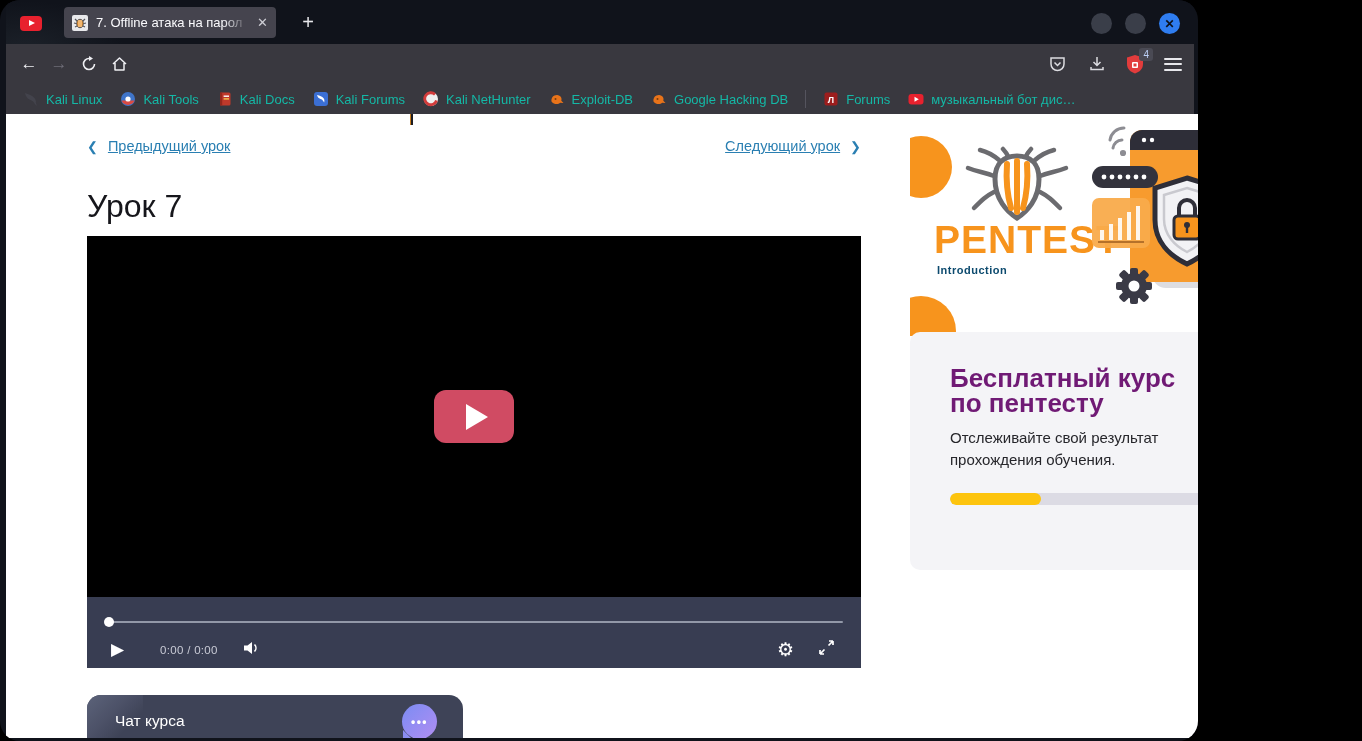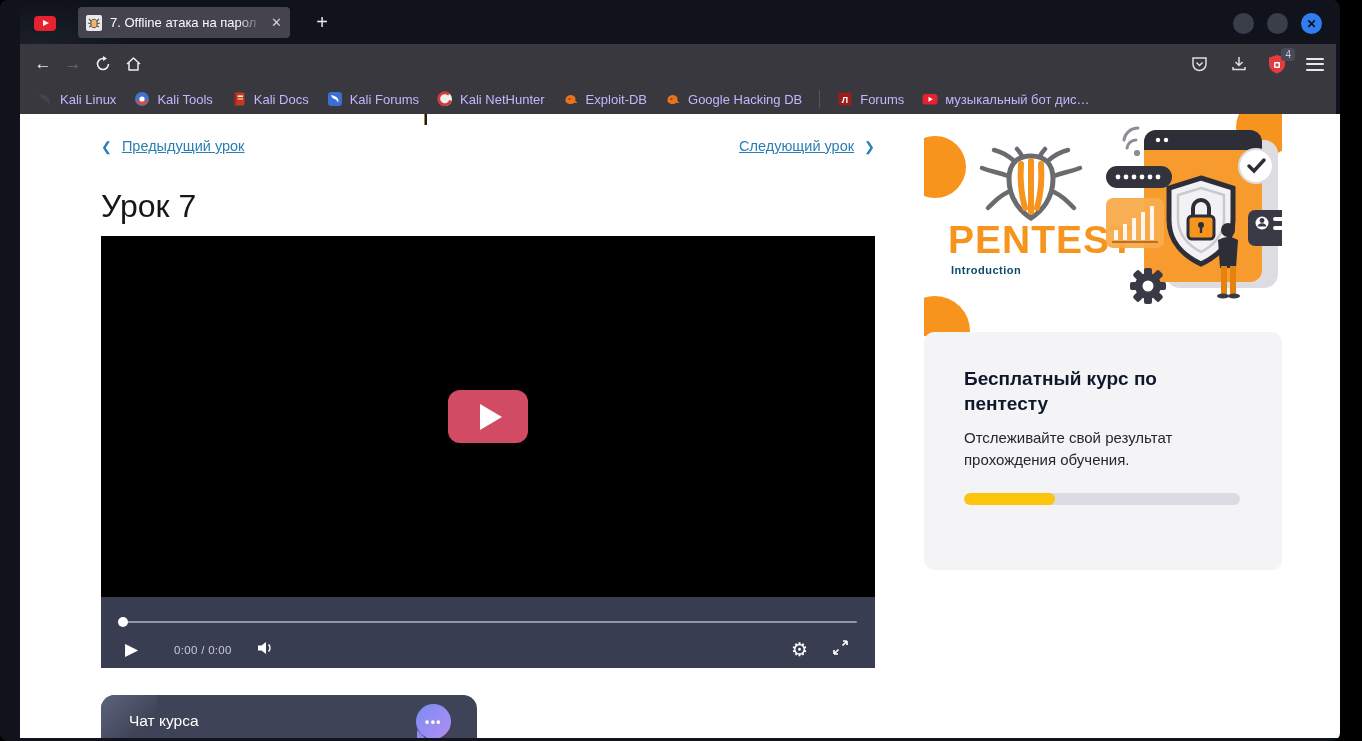--- a/index.html
+++ b/index.html
@@ -1,19 +1,19 @@
 <!DOCTYPE html>
 <html><head>
 <meta charset="utf-8">
 <style>
   * { margin:0; padding:0; box-sizing:border-box; }
   html,body { background:#000; }
   body { font-family:"Liberation Sans", sans-serif; width:1362px; height:741px; overflow:hidden; }
 
-  .window { position:relative; width:1340px; height:741px; background:#10131b; border-radius:8px; overflow:hidden; padding:0 4px 3px 20px; }
+  .window { position:relative; width:1198px; height:741px; background:#10131b; border-radius:20px; overflow:hidden; padding:0 4px 3px 6px; }
 
   
   .tabbar { position:relative; height:44px; background:#10131b; }
   .tabbar .swirl { position:absolute; left:0; top:0; width:180px; height:44px;
       background:radial-gradient(ellipse 140px 70px at 20px 50px, #1c2129 0%, transparent 70%); }
   .pinned-tab { position:absolute; left:12px; top:14px; width:26px; height:18px; display:flex; align-items:center; justify-content:center; }
   .yt-icon { width:22px; height:15px; background:#e8212e; border-radius:4px; position:relative; }
   .yt-icon::after { content:""; position:absolute; left:9px; top:4px; border-left:6px solid #fff; border-top:3.5px solid transparent; border-bottom:3.5px solid transparent; }
   .tab-active { position:absolute; left:58px; top:7px; width:212px; height:31px; background:#45444e; border-radius:4px; display:flex; align-items:center; padding:0 8px; overflow:hidden; }
   .tab-favicon { width:16px; height:16px; flex:0 0 16px; margin-right:8px; }
@@ -38,21 +38,21 @@
   .url-star { color:#d5d5dc; font-size:16px; margin-left:8px; }
   .nav-right { position:absolute; right:6px; top:0; height:40px; display:flex; align-items:center; gap:10px; }
   .ext-wrap { position:relative; width:26px; height:28px; display:flex; align-items:center; justify-content:center; }
   .ext-badge { position:absolute; top:-2px; right:-5px; background:#4a4a54; color:#bcd0f7; font-size:10px; line-height:13px; padding:0 4px; border-radius:3px; }
   .menu-icon { display:flex; flex-direction:column; gap:3.5px; width:18px; }
   .menu-icon span { display:block; height:2px; background:#e8e8ec; border-radius:1px; }
 
   
   .bookmarksbar { height:30px; background:#39383f; display:flex; align-items:center; padding-left:10px; gap:4px; }
   .bm-item { display:flex; align-items:center; gap:7px; padding:0 7px; height:24px; border-radius:4px; }
-  .bm-item .bm-label { color:#c4b5fd; font-size:13px; white-space:nowrap; }
+  .bm-item .bm-label { color:#14b8a6; font-size:13px; white-space:nowrap; }
   .bm-item svg { width:16px; height:16px; }
   .bm-sep { width:1px; height:18px; background:#55545e; margin:0 6px; }
 
   
   .viewport { position:relative; width:1354px; height:624px; background:#ffffff; overflow:hidden; }
   .page-fragment { position:absolute; left:404px; top:0; width:3px; height:11px; background:#1d1d22; border-left:1px solid #c77c1e; }
 
   .main-col { position:absolute; left:81px; top:0; width:774px; }
   .lesson-nav { position:absolute; top:24px; left:0; width:774px; display:flex; justify-content:space-between; align-items:center; }
   .lesson-link { display:flex; align-items:center; gap:10px; color:#2a7fb2; font-size:14.5px; }
@@ -93,21 +93,21 @@
   .deco-circle { position:absolute; border-radius:50%; background:#f7941d; }
   .deco-tl { width:62px; height:62px; left:-20px; top:22px; }
   .deco-tr { width:58px; height:58px; right:-12px; top:-16px; }
   .deco-bl { width:70px; height:70px; left:-24px; top:182px; }
   .brand-logo { position:absolute; left:52px; top:32px; }
   .brand-name { position:absolute; left:24px; top:104px; font-size:39px; font-weight:bold; color:#f7941d; letter-spacing:1px; }
   .brand-sub { position:absolute; left:27px; top:150px; font-size:11px; font-weight:bold; color:#0c4a6e; letter-spacing:.5px; }
   .illustration { position:absolute; left:182px; top:4px; }
 
   .course-card { position:absolute; left:0; top:218px; width:358px; height:238px; background:#f4f4f7; border-radius:10px; padding:34px 42px 0 40px; }
-  .card-title { font-size:19px; font-weight:bold; color:#0f172a; line-height:25px; width:240px; }
+  .card-title { font-size:26px; font-weight:bold; color:#701a75; line-height:25px; width:240px; }
   .card-desc { margin-top:11px; font-size:15px; color:#26262b; line-height:22px; width:250px; }
   .progress-track { margin-top:22px; width:276px; height:12px; background:#dcdbe4; border-radius:6px; overflow:hidden; }
   .progress-fill { height:12px; background:#fdc40e; border-radius:6px; }
   .progress-labels { margin-top:10px; width:276px; display:flex; justify-content:space-between; font-size:13.5px; color:#212126; }
 
   
   .scrollbar { position:absolute; right:1px; top:0; width:12px; height:624px; background:#d7d7d9; border-left:1px solid #bcbcbf; }
   .scroll-thumb { position:absolute; left:2px; top:111px; width:8px; height:265px; background:#85898d; border-radius:4px; }
 </style>
 </head>

